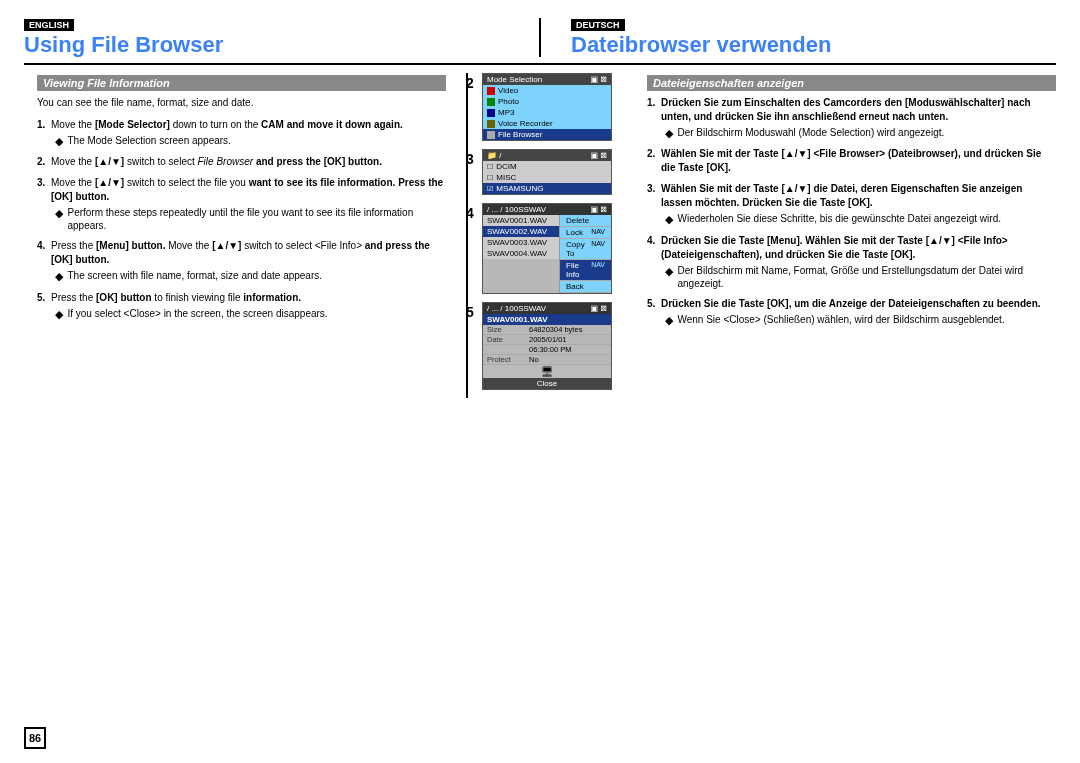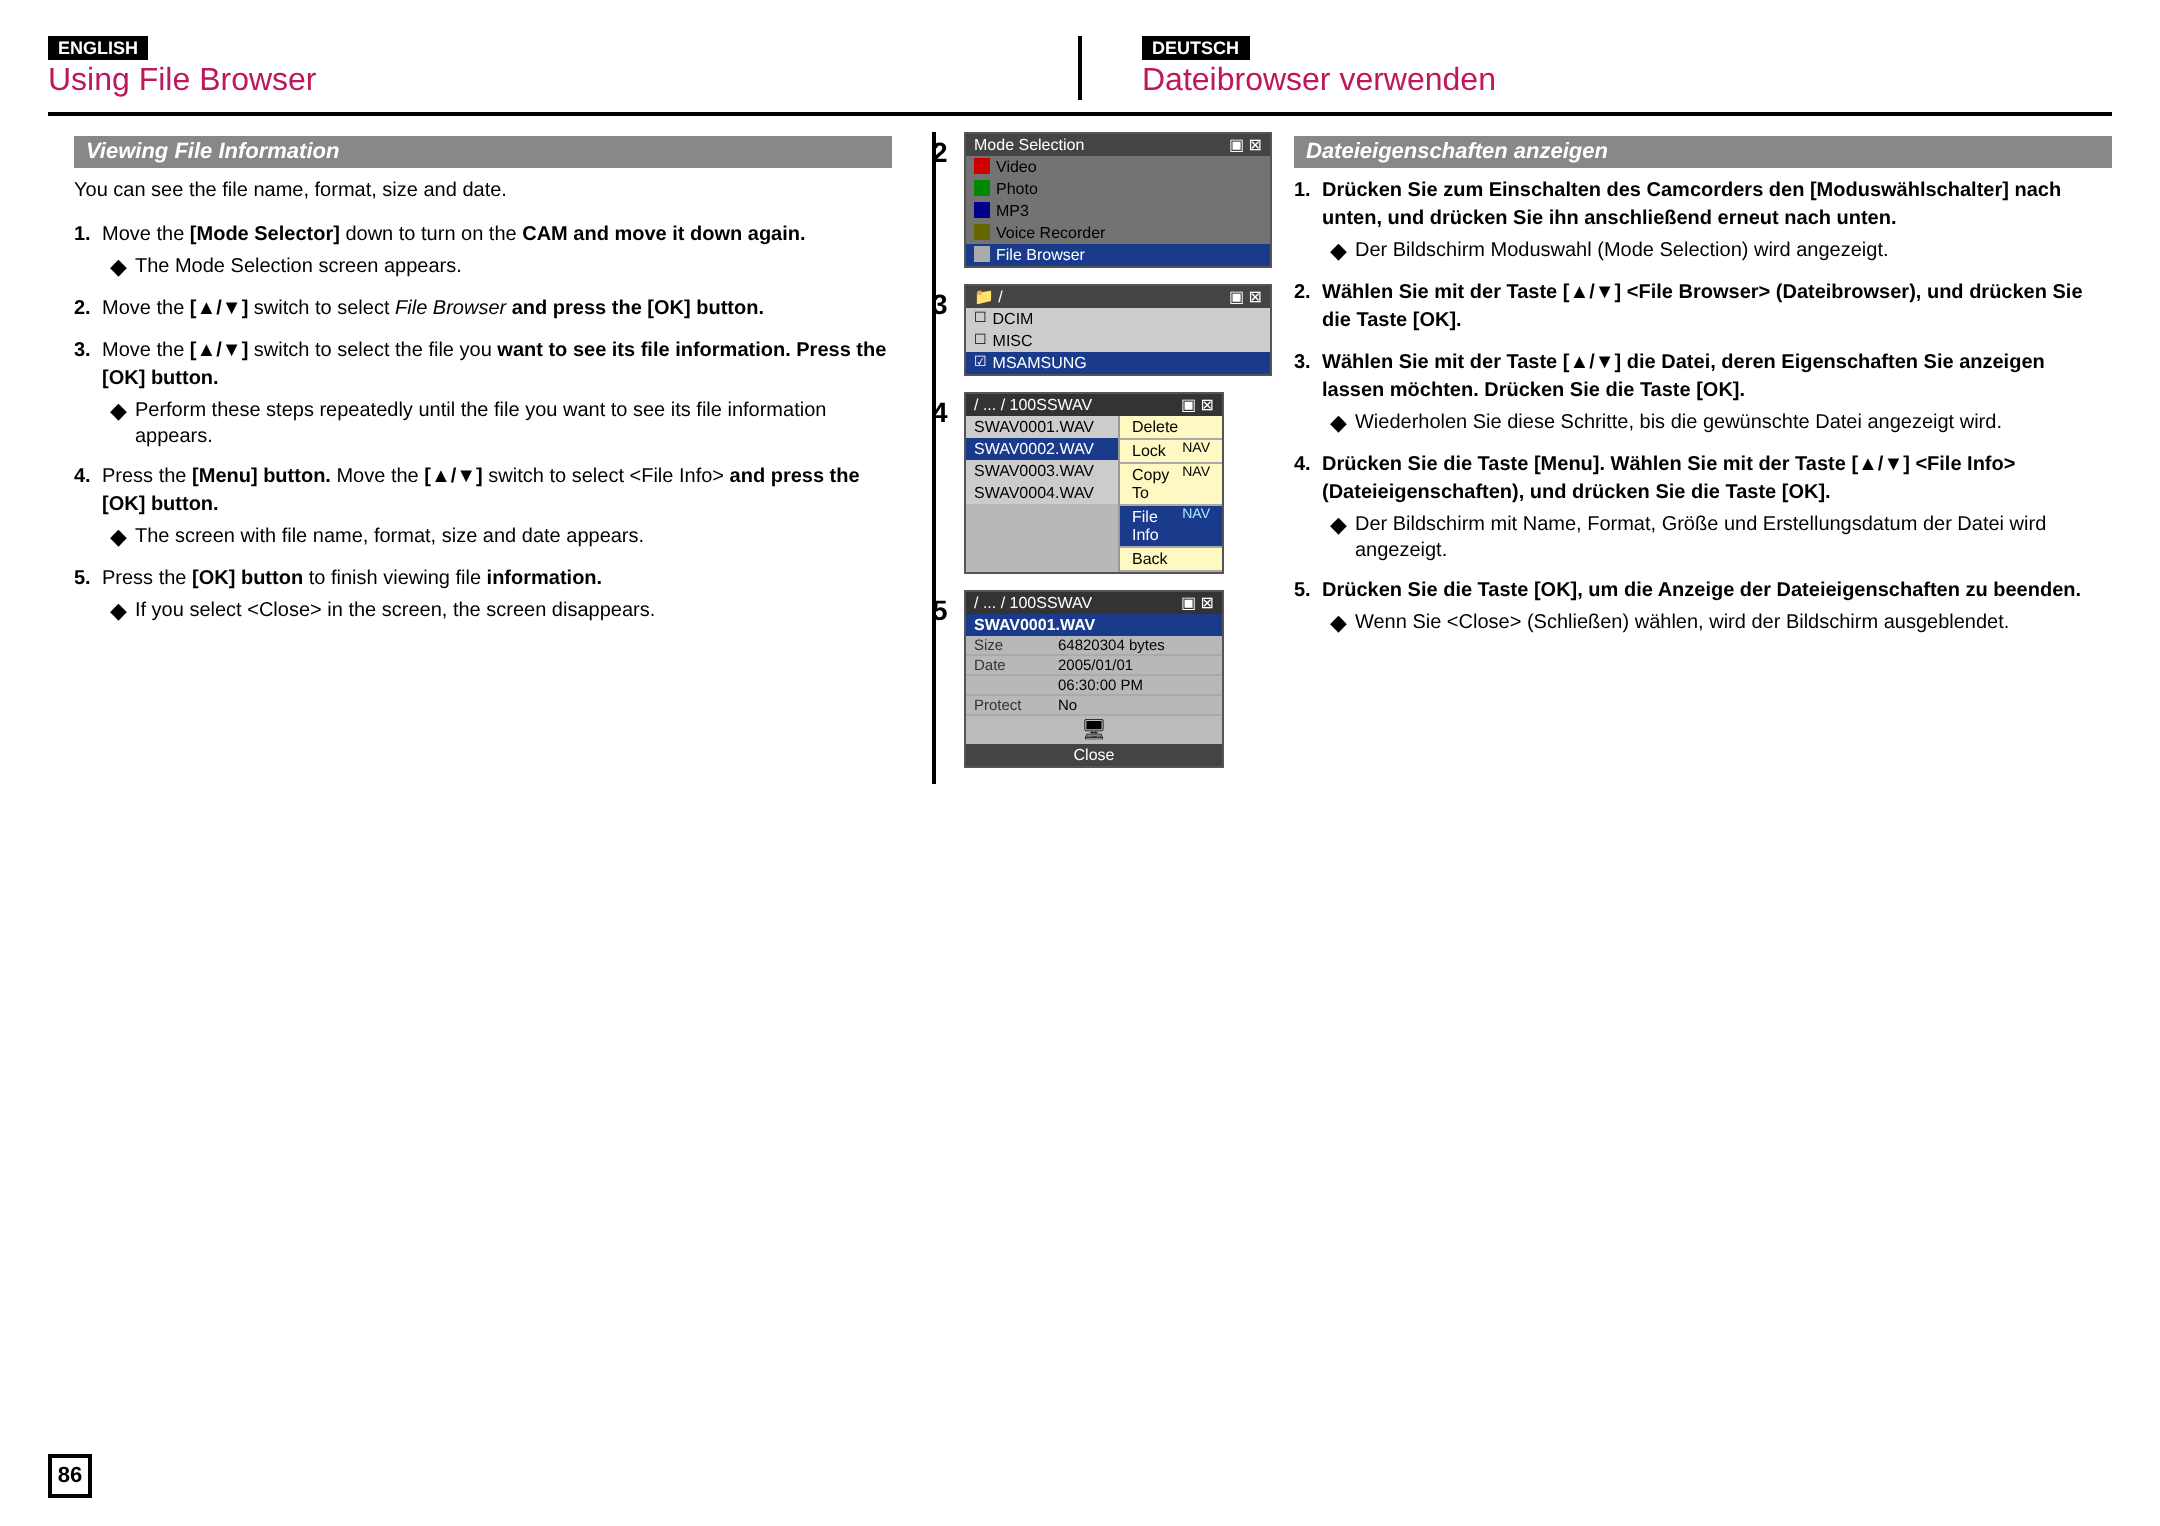--- a/index.html
+++ b/index.html
@@ -40,23 +40,23 @@
     .lang-badge {
       display: inline-block;
       background: #000;
       color: #fff;
       font-size: 9px;
       font-weight: bold;
       padding: 1px 5px;
       margin-bottom: 2px;
     }
     .main-title {
-      font-size: 16px;
-      font-weight: normal;
-      color: #be185d;
+      font-size: 22px;
+      font-weight: bold;
+      color: #3b82f6;
       line-height: 1.1;
     }
     .section-header {
       background: #888;
       color: #fff;
       font-size: 11px;
       font-weight: bold;
       font-style: italic;
       padding: 2px 6px;
       margin-bottom: 5px;
@@ -122,23 +122,23 @@
     .screen-num {
       position: absolute;
       left: -16px;
       top: 2px;
       font-size: 14px;
       font-weight: bold;
       color: #000;
     }
     .screen-box {
       border: 1.5px solid #555;
-      background: #737373;
-      font-size: 8px;
-      width: 154px;
+      background: #7dd3fc;
+      font-size: 8px;
+      width: 130px;
     }
     .screen-titlebar {
       background: #444;
       color: #fff;
       font-size: 8px;
       padding: 1px 4px;
       display: flex;
       justify-content: space-between;
     }
     .screen-item {
@@ -168,21 +168,21 @@
     .menu-titlebar {
       background: #333;
       color: #fff;
       font-size: 8px;
       padding: 1px 4px;
       display: flex;
       justify-content: space-between;
     }
     .menu-item {
       padding: 1px 6px;
-      background: #fef9c3;
+      background: #7dd3fc;
       border-bottom: 1px solid #aaa;
       font-size: 8px;
       display: flex;
       justify-content: space-between;
     }
     .menu-item.sel {
       background: #1a3a8c;
       color: #fff;
     }
     

